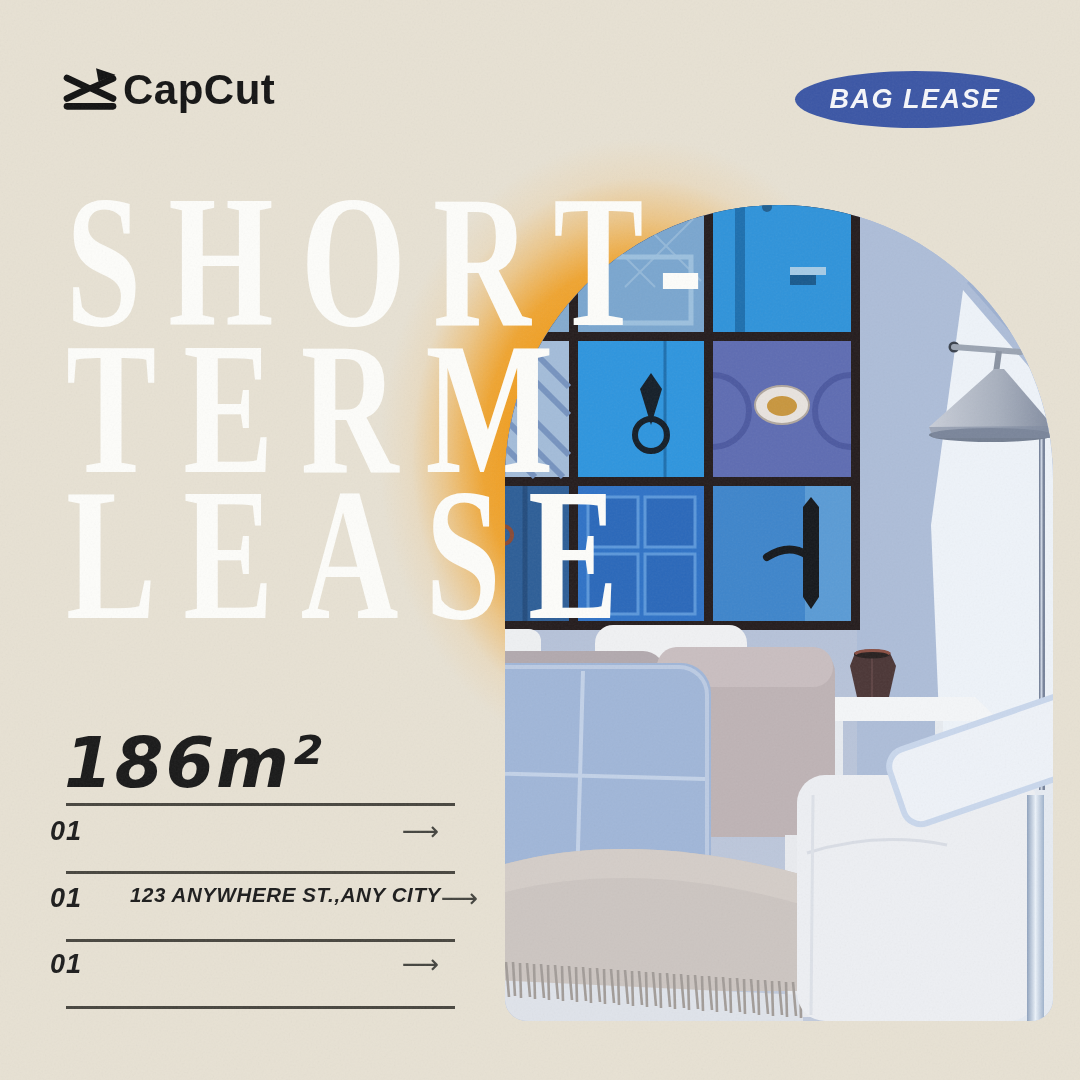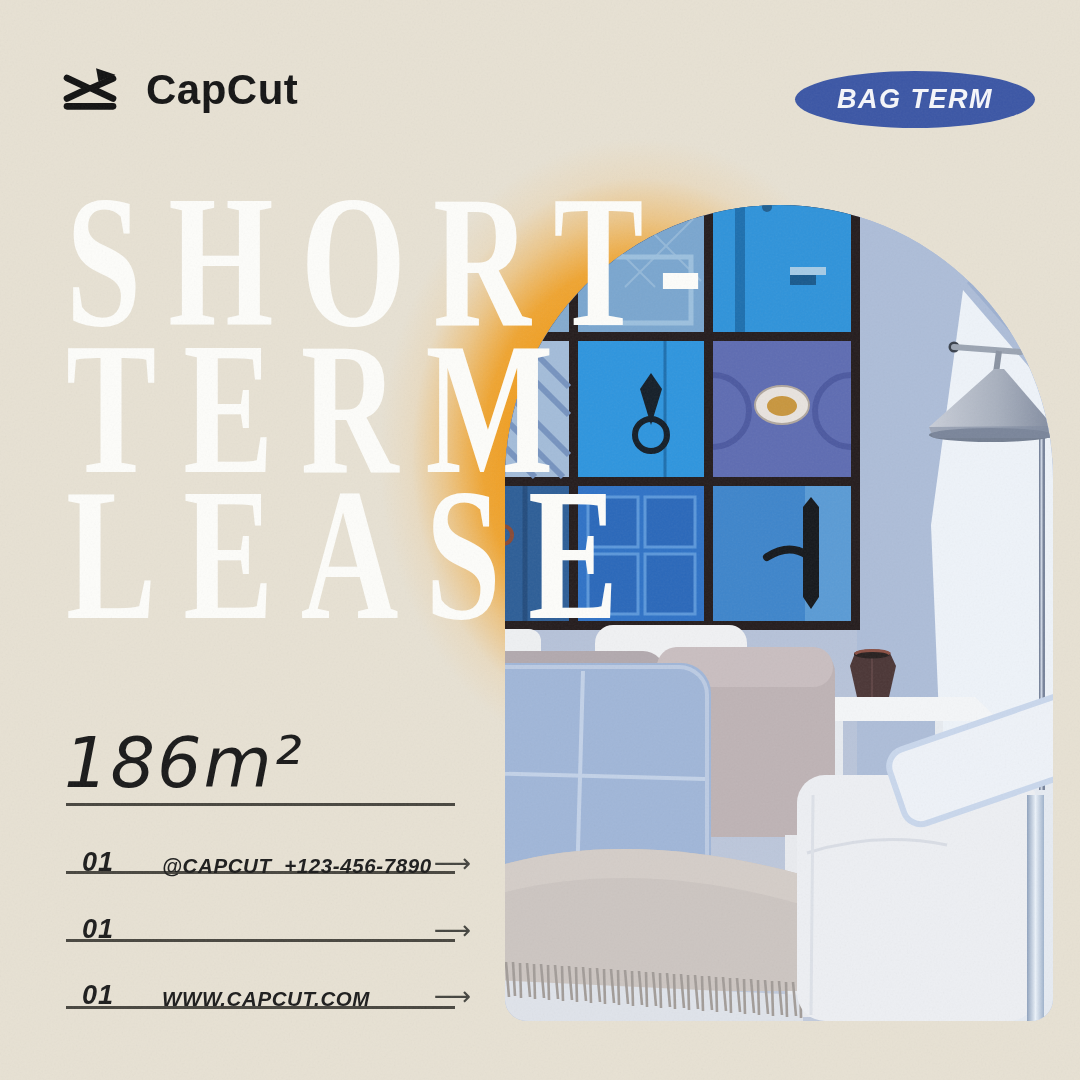--- a/index.html
+++ b/index.html
@@ -2,21 +2,21 @@
 <html><head>
 <meta charset="utf-8">
 <style>
   html,body{margin:0;padding:0;}
   .canvas{
     position:relative;width:1080px;height:1080px;overflow:hidden;
     background:#e7e1d3;
     font-family:"Liberation Sans",sans-serif;
   }
   
-  .logo{position:absolute;left:62px;top:66px;display:flex;align-items:center;gap:28px;}
+  .logo{position:absolute;left:62px;top:66px;display:flex;align-items:center;gap:5px;}
   .logo svg{display:block;}
   .logo-text{font-size:42px;font-weight:700;color:#141414;letter-spacing:.5px;}
   .badge{
     position:absolute;left:795px;top:71px;width:240px;height:57px;border-radius:50%;
     background:#3b56a5;display:flex;align-items:center;justify-content:center;
   }
   .badge span{color:#f6f7fb;font-style:italic;font-weight:600;font-size:27px;letter-spacing:1.5px;}
   
   .glow{
     position:absolute;left:368px;top:125px;width:545px;height:660px;z-index:2;
@@ -36,28 +36,28 @@
   .hl{
     position:absolute;left:0;white-space:nowrap;
     font-family:"Liberation Serif",serif;font-weight:700;
     font-size:188px;letter-spacing:.2em;line-height:1;
     transform:scaleX(.72);transform-origin:left top;
   }
   .hl1{top:168px;}.hl2{top:315px;}.hl3{top:461px;}
   
   .area{
     position:absolute;left:64px;top:722px;z-index:4;color:#191919;
-    font-family:"DejaVu Sans",sans-serif;font-style:italic;font-weight:400;
+    font-family:"DejaVu Sans",sans-serif;font-style:italic;font-weight:700;
     font-size:70px;letter-spacing:2px;
   }
   .rule{position:absolute;left:66px;width:389px;height:3px;background:#48463f;z-index:4;}
   .r1{top:803px;}.r2{top:871px;}.r3{top:939px;}.r4{top:1006px;}
   .row{
-    position:absolute;left:82px;width:389px;height:44px;z-index:4;
-    display:flex;align-items:flex-end;color:#1c1c1c;margin-top:18px;
+    position:absolute;left:50px;width:389px;height:44px;z-index:4;
+    display:flex;align-items:flex-start;color:#1c1c1c;
   }
   .row .idx{flex:0 0 80px;font-style:italic;font-weight:600;font-size:27px;letter-spacing:1px;}
   .row .lbl{font-style:italic;font-weight:600;font-size:20.5px;letter-spacing:.6px;white-space:pre;}
   .row .arr{margin-left:auto;font-family:"DejaVu Sans",sans-serif;font-size:26px;color:#44443f;}
   .rw1{top:816px;}.rw2{top:883px;}.rw3{top:949px;}
   
   .grain{position:absolute;inset:0;z-index:6;pointer-events:none;opacity:.07;}
 </style>
 </head>
 <body>
@@ -253,42 +253,41 @@
         <path d="M4 9 L22 17.5 L4 26"></path>
         <path d="M42 9.5 L24 17.5 L42 26"></path>
         <path d="M4 32.5 L42 32.5"></path>
       </g>
       <path d="M28 1 L44 6.5 L30 12 Z" fill="#111111"></path>
     </svg>
     <span class="logo-text">CapCut</span>
   </div>
 
   <div class="badge">
-    <span>BAG TERM</span>
+    <span>BAG LEASE</span>
   </div>
 
   <div class="area">186m²</div>
 
   <div class="rule r1"></div>
   <div class="rule r2"></div>
   <div class="rule r3"></div>
   <div class="rule r4"></div>
 
   <div class="row rw1">
     <span class="idx">01</span>
-    <span class="lbl">@CAPCUT  +123-456-7890</span>
     <span class="arr">⟶</span>
   </div>
   <div class="row rw2">
     <span class="idx">01</span>
+    <span class="lbl">123 ANYWHERE ST.,ANY CITY</span>
     <span class="arr">⟶</span>
   </div>
   <div class="row rw3">
     <span class="idx">01</span>
-    <span class="lbl">WWW.CAPCUT.COM</span>
     <span class="arr">⟶</span>
   </div>
 
   <svg class="grain" width="1080" height="1080">
     <filter id="noiseF">
       <feTurbulence type="fractalNoise" baseFrequency="0.55" numOctaves="2" stitchTiles="stitch"></feTurbulence>
       <feColorMatrix type="saturate" values="0"></feColorMatrix>
     </filter>
     <rect width="1080" height="1080" filter="url(#noiseF)"></rect>
   </svg>

